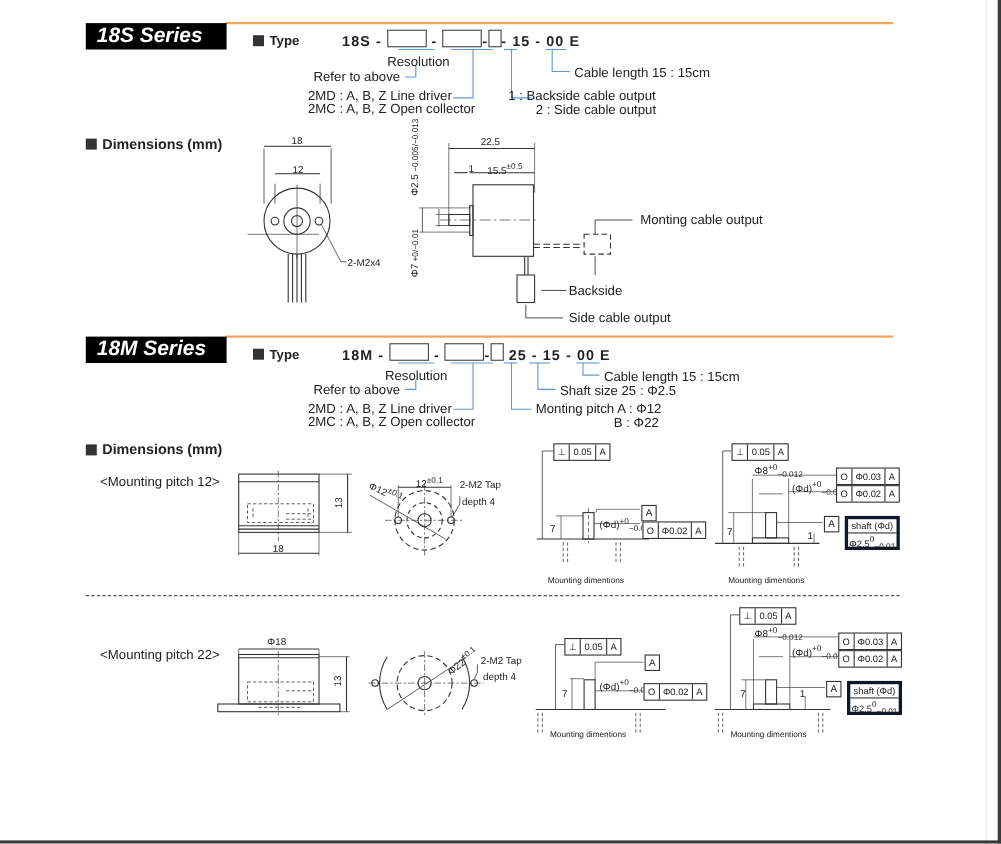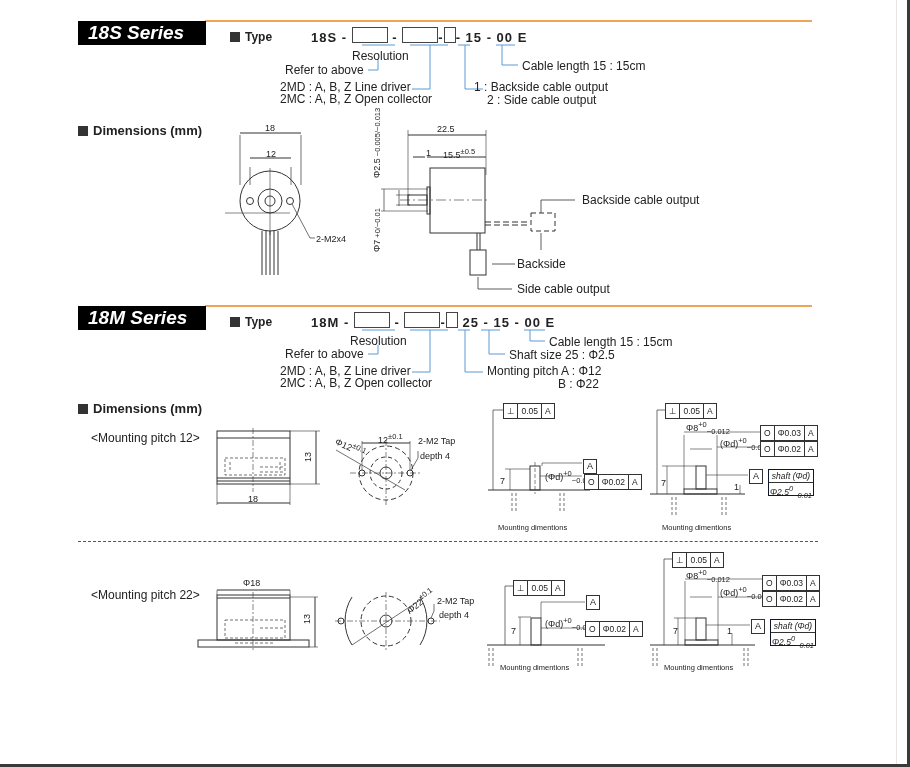--- a/index.html
+++ b/index.html
@@ -27,21 +27,21 @@
   .slot.s { width: 10px; }
   .lbl { font-size: 12px; color: #222; }
   .small { font-size: 9px; color: #222; }
   .tiny { font-size: 7.5px; color: #222; }
   .dash-sep { position: absolute; left: 78px; top: 541px; width: 740px; border-top: 1.5px dashed #555; }
   svg { position: absolute; overflow: visible; }
   .fcf { position: absolute; display: flex; border: 1px solid #333; height: 14px; font-size: 8.5px; background:#fff; }
   .fcf span { border-right: 1px solid #333; padding: 0 3px; line-height: 14px; }
   .fcf span:last-child { border-right: none; }
   .boxA { position: absolute; border: 1px solid #333; font-size: 9px; width: 12px; height: 13px; line-height: 13px; text-align: center; background:#fff; }
-  .shaftbox { position: absolute; border: 1px solid #0f172a; font-size: 8.5px; width: 44px; background:#fff;font-style:italic;}
+  .shaftbox { position: absolute; border: 3px solid #0f172a; font-size: 8.5px; width: 44px; background:#fff;}
   .shaftbox div { text-align: center; height: 12px; line-height: 12px; }
   .shaftbox div:first-child { border-bottom: 1px solid #333; }
 </style>
 </head>
 <body>
 
 <div class="page-edge-inner"></div>
 <div class="page-edge-right"></div>
 <div class="page-edge-bottom"></div>
 
@@ -68,21 +68,21 @@
     <path d="M430 45 V89 H412"></path>
     <path d="M465 45 V89 H483"></path>
     <path d="M502 45 V65 H518"></path>
   </g>
 </svg>
 <div class="abs lbl" style="left:352px; top:49px;">Resolution</div>
 <div class="abs lbl" style="left:285px; top:63px;">Refer to above</div>
 <div class="abs lbl" style="left:280px; top:80px;">2MD : A, B, Z Line driver</div>
 <div class="abs lbl" style="left:280px; top:92px;">2MC : A, B, Z Open collector</div>
 <div class="abs lbl" style="left:522px; top:59px;">Cable length 15 : 15cm</div>
-<div class="abs lbl" style="left:474px; top:80px;text-align:right;">1 : Backside cable output</div>
+<div class="abs lbl" style="left:462px; top:80px;text-align:right;">1 : Backside cable output</div>
 <div class="abs lbl" style="left:487px; top:93px;">2 : Side cable output</div>
 
 <div class="abs h-dim" style="left:78px; top:123px;"><span class="sq"></span><span>Dimensions (mm)</span></div>
 
 <svg width="910" height="300" style="left:0; top:0;">
   <g stroke="#333" stroke-width="1" fill="none">
     <path d="M240 135 V185 M301 135 V185" stroke-width="0.7"></path>
     <path d="M240 133 H301"></path>
     <path d="M250 167 V185 M291 167 V185" stroke-width="0.7"></path>
     <path d="M250 158 H291"></path>
@@ -123,21 +123,21 @@
     <path d="M541 233 V250" stroke-width="0.8"></path>
     <path d="M492 264 H515" stroke-width="0.8"></path>
     <path d="M478 277 V289 H512" stroke-width="0.8"></path>
   </g>
 </svg>
 <div class="abs small" style="left:437px; top:124px;">22.5</div>
 <div class="abs small" style="left:443px; top:147px;"><span>15.5</span><sup class="tiny">±0.5</sup></div>
 <div class="abs small" style="left:426px; top:148px;">1</div>
 <div class="abs tiny" style="left:372px; top:178px; transform: rotate(-90deg); transform-origin: left top;"><span class="small">Φ2.5</span> <span>−0.005</span>/<span>−0.013</span></div>
 <div class="abs tiny" style="left:372px; top:252px; transform: rotate(-90deg); transform-origin: left top;"><span class="small">Φ7</span> <span>+0</span>/<span>−0.01</span></div>
-<div class="abs lbl" style="left:582px; top:193px;">Backside cable output</div>
+<div class="abs lbl" style="left:582px; top:193px;">Monting cable output</div>
 <div class="abs lbl" style="left:517px; top:257px;">Backside</div>
 <div class="abs lbl" style="left:517px; top:282px;">Side cable output</div>
 
 <div class="band" style="left:205px; top:305px; width:607px;"></div>
 <div class="series-tag" style="left:78px; top:306px;">18M Series</div>
 
 <div class="abs h-type" style="left:230px; top:315px;"><span class="sq"></span><span>Type</span></div>
 
 <div class="abs code" style="left:311px; top:312px;">
   <span>18M -</span>

